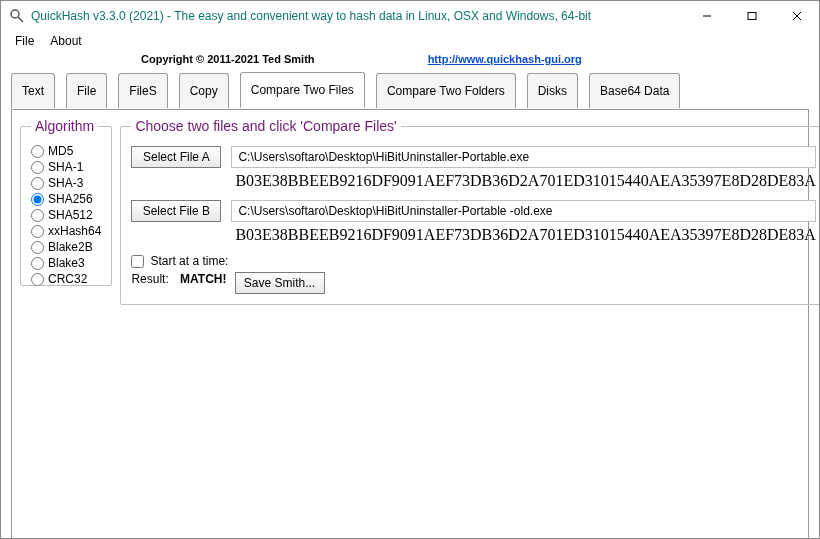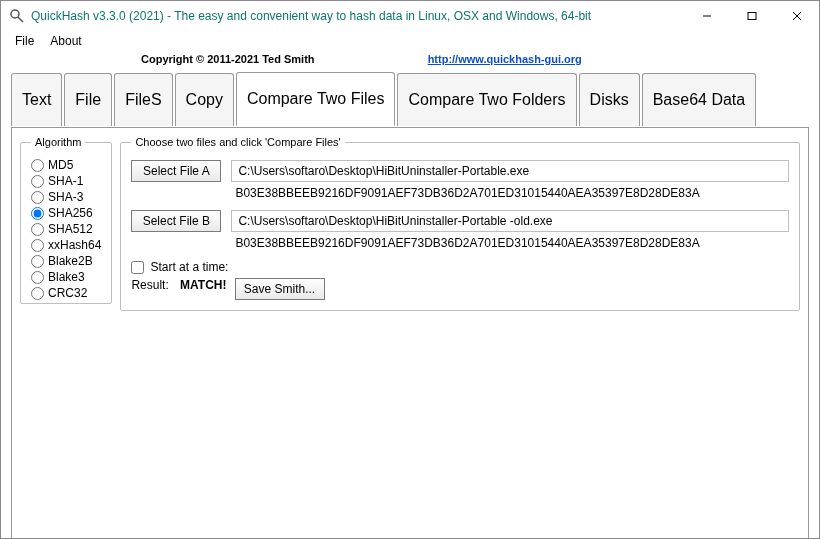--- a/index.html
+++ b/index.html
@@ -64,27 +64,27 @@
     margin-left: 110px;
     font-weight: bold;
   }
   .tabs {
     display: flex;
     align-items: flex-end;
     border-bottom: none;
     margin-bottom: 2px;
   }
   .tab {
-    padding: 17px 10px;
+    padding: 10px 10px;
     border: 1px solid #999;
     border-bottom: none;
-    margin-right: 2px;
+    margin-right: 11px;
     background: #f5f5f5;
     border-radius: 3px 3px 0 0;
-    font-size: 16px;
+    font-size: 12px;
     position: relative;
     top: 1px;
   }
   .tab.active {
     background: #fff;
     border-bottom: 1px solid #fff;
     z-index: 2;
     font-weight: normal;
   }
   .tabpage {
@@ -95,22 +95,22 @@
     display: flex;
     gap: 8px;
   }
   fieldset.group {
     border: 1px solid #bfbfbf;
     border-radius: 2px;
     padding: 8px 10px 10px 10px;
     margin: 0;
   }
   fieldset.group > legend {
-    font-size: 11px;
-    color: #000000;
+    font-size: 14px;
+    color: #701a75;
     padding: 0 4px;
   }
   .algo {
     width: 92px;
     height: 168px;
     flex: 0 0 auto;
   }
   .algo .radio {
     display: flex; align-items: center;
     margin: 2px 0;
@@ -150,24 +150,24 @@
   .pathbox {
     flex: 1;
     border: 1px solid #bfbfbf;
     padding: 3px 6px;
     background: #fff;
     font-size: 12px;
     height: 22px;
     overflow: hidden;
   }
   .hash {
-    font-size: 12px;
+    font-size: 16px;
     padding-left: 104px;
     margin-bottom: 10px;
-    font-family: Liberation Sans, sans-serif;
+    font-family: Liberation Serif, serif;
   }
   .checkbox-row {
     display: flex; align-items: center;
     margin: 8px 0 4px 0;
     font-size: 12px;
   }
   .checkbox-row input { margin: 0 6px 0 0; }
   .result-area {
     display: flex;
     gap: 12px;

